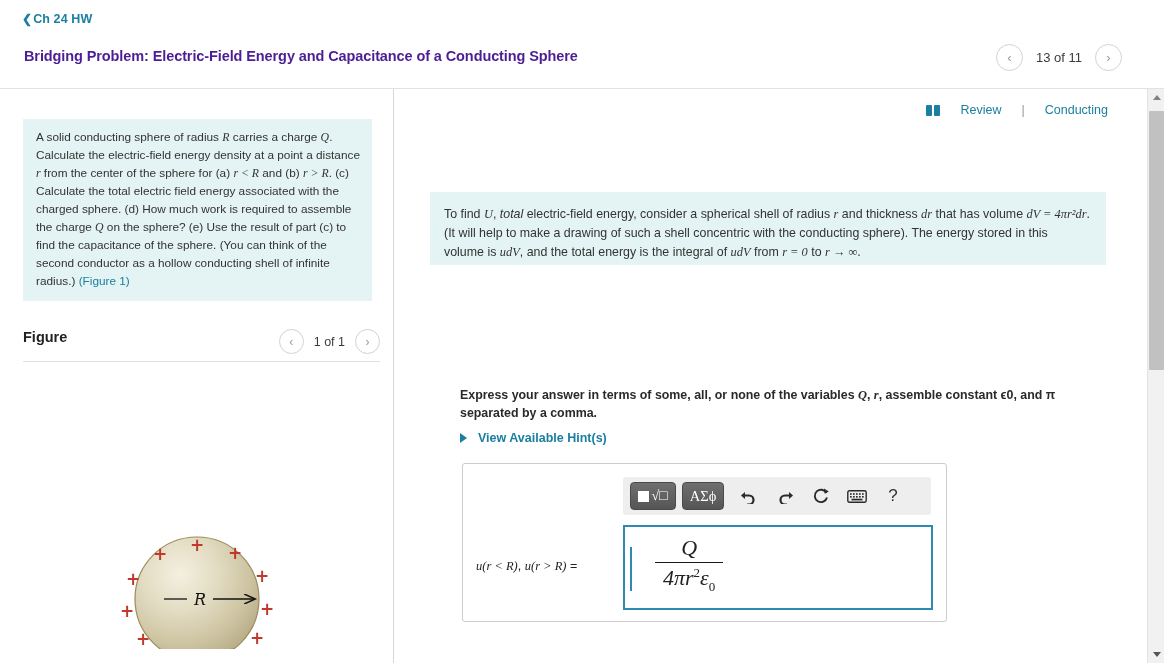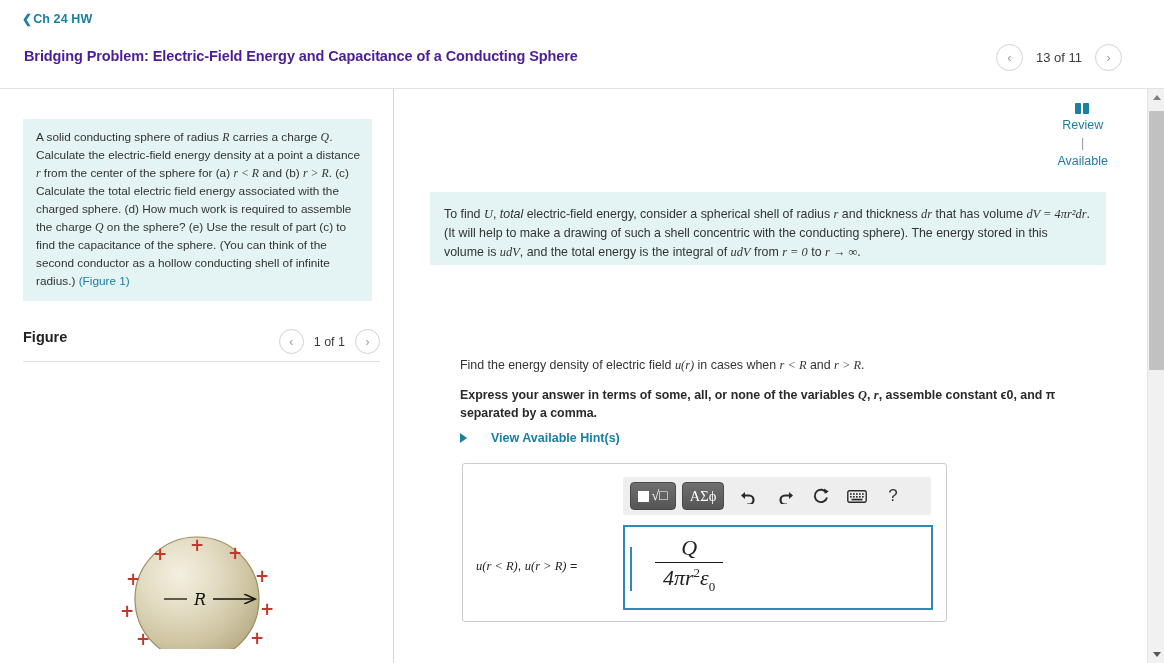--- a/index.html
+++ b/index.html
@@ -76,22 +76,22 @@
   #figure-canvas { position: absolute; left: 23px; top: 290px; width: 357px; height: 270px; }
 
   
   #right-col {
     position: absolute; left: 394px; top: 89px;
     width: 740px; height: 574px; overflow: hidden; background: #fff;
   }
 
   #review-row {
     position: absolute; right: 26px; top: 14px;
-    display: flex; align-items: center; gap: 4px;
-    font-size: 12.5px; color: #1a7fa0; white-space: nowrap; flex-direction: column;
+    display: flex; align-items: center; gap: 20px;
+    font-size: 12.5px; color: #1a7fa0; white-space: nowrap;
   }
   #review-row .lnk { cursor: pointer; }
   #review-row .sep { color: #999; }
   .book-ico { display: inline-block; width: 15px; height: 11px; position: relative; }
   .book-ico i { position: absolute; top: 0; width: 6px; height: 11px; background: #1a7fa0; border-radius: 1px; }
   .book-ico i:first-child { left: 0; }
   .book-ico i:last-child { left: 8px; }
 
   .band {
     position: absolute; left: 36px; width: 676px;
@@ -121,21 +121,21 @@
   #q-text {
     position: absolute; left: 66px; top: 267px; width: 630px;
     font-size: 12.4px; line-height: 18px; color: #333;
   }
   #express-text {
     position: absolute; left: 66px; top: 297px; width: 630px;
     font-size: 12.4px; font-weight: bold; line-height: 18px; color: #2a2a2a;
   }
   #hints-row {
     position: absolute; left: 66px; top: 342px;
-    display: flex; align-items: center; gap: 24px;
+    display: flex; align-items: center; gap: 11px;
     color: #1a7fa0; font-size: 12.5px; font-weight: bold; cursor: pointer;
   }
   #hints-row .tri-r {
     width: 0; height: 0; border-top: 5px solid transparent;
     border-bottom: 5px solid transparent; border-left: 7px solid #1a7fa0;
   }
 
   
   #answer-box {
     position: absolute; left: 68px; top: 374px;
@@ -288,30 +288,29 @@
 
 <div id="right-col">
 
   <div id="review-row">
     <span class="book-ico">
         <i></i>
         <i></i>
       </span>
     <span class="lnk">Review</span>
     <span class="sep">|</span>
-    <span class="lnk">Available</span>
+    <span class="lnk">Conducting</span>
   </div>
 
 
   <div class="band" id="setup-band">
     <p><span>To find </span><span class="mi">U</span><span>, </span><span style="font-style:italic">total</span><span> electric-field energy, consider a spherical shell of radius </span><span class="mi">r</span><span> and thickness </span><span class="mi">dr</span><span> that has volume </span><span class="mi">dV = 4πr²dr</span><span>. (It will help to make a drawing of such a shell concentric with the conducting sphere). The energy stored in this volume is </span><span class="mi">udV</span><span>, and the total energy is the integral of </span><span class="mi">udV</span><span> from </span><span class="mi">r = 0</span><span> to </span><span class="mi">r → ∞</span><span>.</span></p>
   </div>
 
 
-  <div id="q-text"><span>Find the energy density of electric field </span><span class="mi">u(r)</span><span> in cases when </span><span class="mi">r &lt; R</span><span> and </span><span class="mi">r &gt; R</span><span>.</span></div>
 
   <div id="express-text"><span>Express your answer in terms of some, all, or none of the variables </span><span class="mi">Q</span><span>, </span><span class="mi">r</span><span>, assemble constant </span><span class="mn">ϵ0</span><span>, and </span><span class="mn">π</span><span> separated by a comma.</span></div>
 
   <div id="hints-row">
     <div class="tri-r"></div>
     <span>View Available Hint(s)</span>
   </div>
 
   <div id="answer-box">
 

